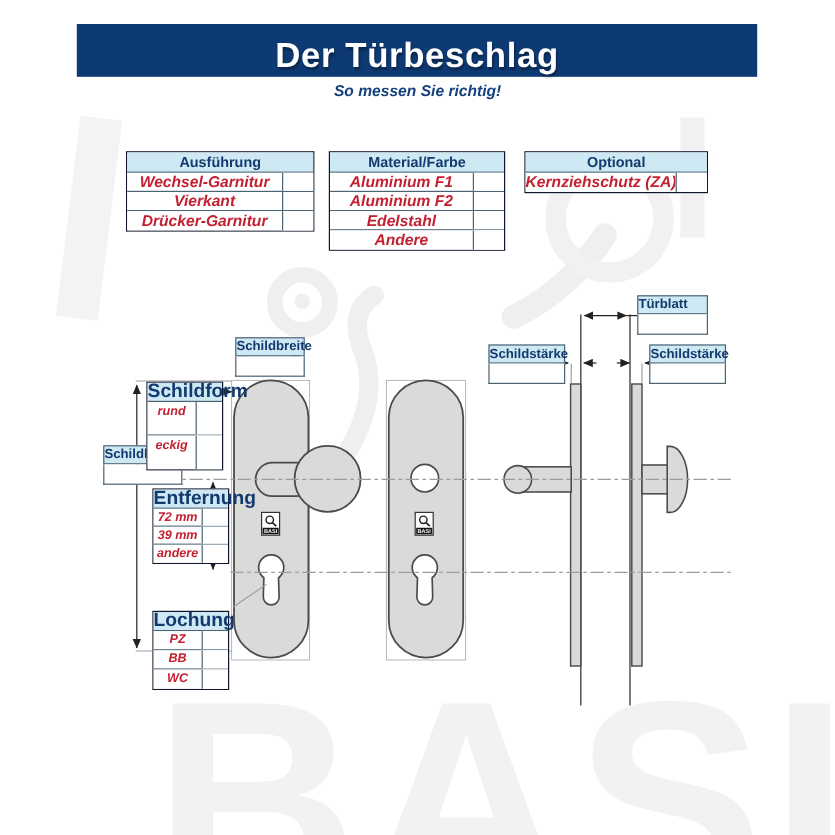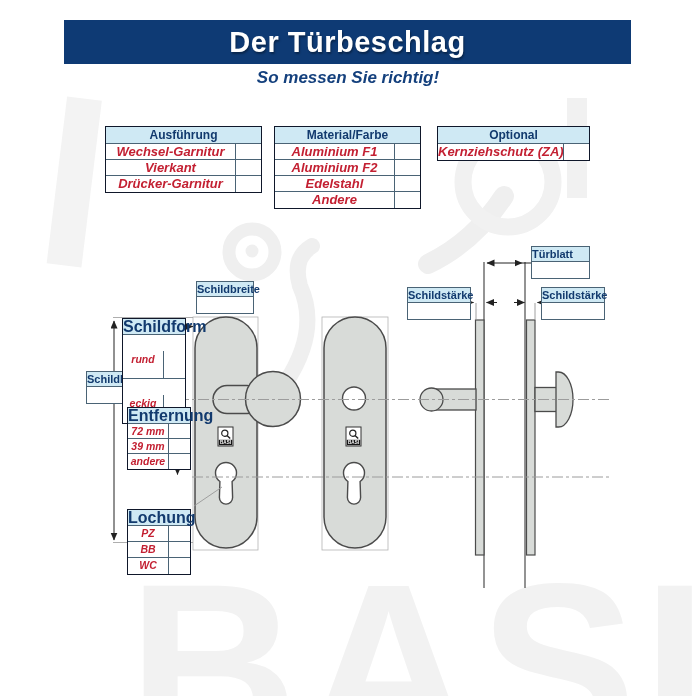--- a/index.html
+++ b/index.html
@@ -2,44 +2,44 @@
 <html><head>
 <meta charset="utf-8">
 <style>
   html,body{margin:0;padding:0;background:#fff;}
   .page{position:relative;width:696px;height:696px;background:#ffffff;overflow:hidden;
         font-family:"Liberation Sans",sans-serif;}
   .page *{box-sizing:border-box;}
 
   
   .header-bar{position:absolute;left:64px;top:20px;width:567px;height:44px;
-    background:#0e3a74;display:flex;align-items:center;justify-content:center;}
+    background:#0e3a74;display:flex;align-items:flex-end;justify-content:center;}
   .header-bar span{color:#ffffff;font-size:29px;font-weight:bold;letter-spacing:.5px;
     text-shadow:1px 2px 2px rgba(0,0,0,.35);}
   .subtitle{position:absolute;left:0;top:68px;width:696px;text-align:center;
-    color:#14407d;font-size:17px;font-weight:bold;font-style:italic;}
+    color:#14407d;font-size:13px;font-weight:bold;font-style:italic;}
 
   
   .opt-table{position:absolute;border:1px solid #0f172a;background:#fff;z-index:2;}
   .t-header{background:#cfe9f4;border-bottom:1px solid #4a6375;color:#123a6e;
     font-weight:bold;font-size:12px;text-align:center;height:17px;line-height:16px;}
   .t-row{display:flex;height:16px;border-bottom:1px solid #4a6375;background:#fff;}
   .t-row:last-child{border-bottom:none;}
   .t-label{flex:1;color:#c32032;font-weight:bold;font-style:italic;font-size:13px;
     text-align:center;line-height:15px;overflow:hidden;white-space:nowrap;}
   .t-check{width:26px;border-left:1px solid #4a6375;background:#fff;}
 
   
   .mini .t-header{font-size:16px;height:16px;line-height:15px;}
   .mini .t-row{height:16px;}
   .mini .t-label{font-size:10.5px;line-height:15px;}
   .mini .t-check{width:22px;}
   .mini.rows15 .t-row{height:15px;}
   .mini.rows15 .t-label{line-height:14px;}
-  .mini.rows17 .t-row{height:28px;margin-top:16px;}
+  .mini.rows17 .t-row{height:28px;}
   .mini.rows17 .t-label{line-height:16px;}
 
   
   .label-box{position:absolute;z-index:2;}
   .lb-header{background:#cfe9f4;border:1px solid #4a6375;color:#123a6e;font-weight:bold;
     font-size:11px;text-align:left;height:16px;line-height:14px;}
   .lb-input{border:1px solid #4a6375;border-top:none;background:#fff;height:17px;}
 
   svg.diagram{position:absolute;left:0;top:0;z-index:1;}
 </style>

